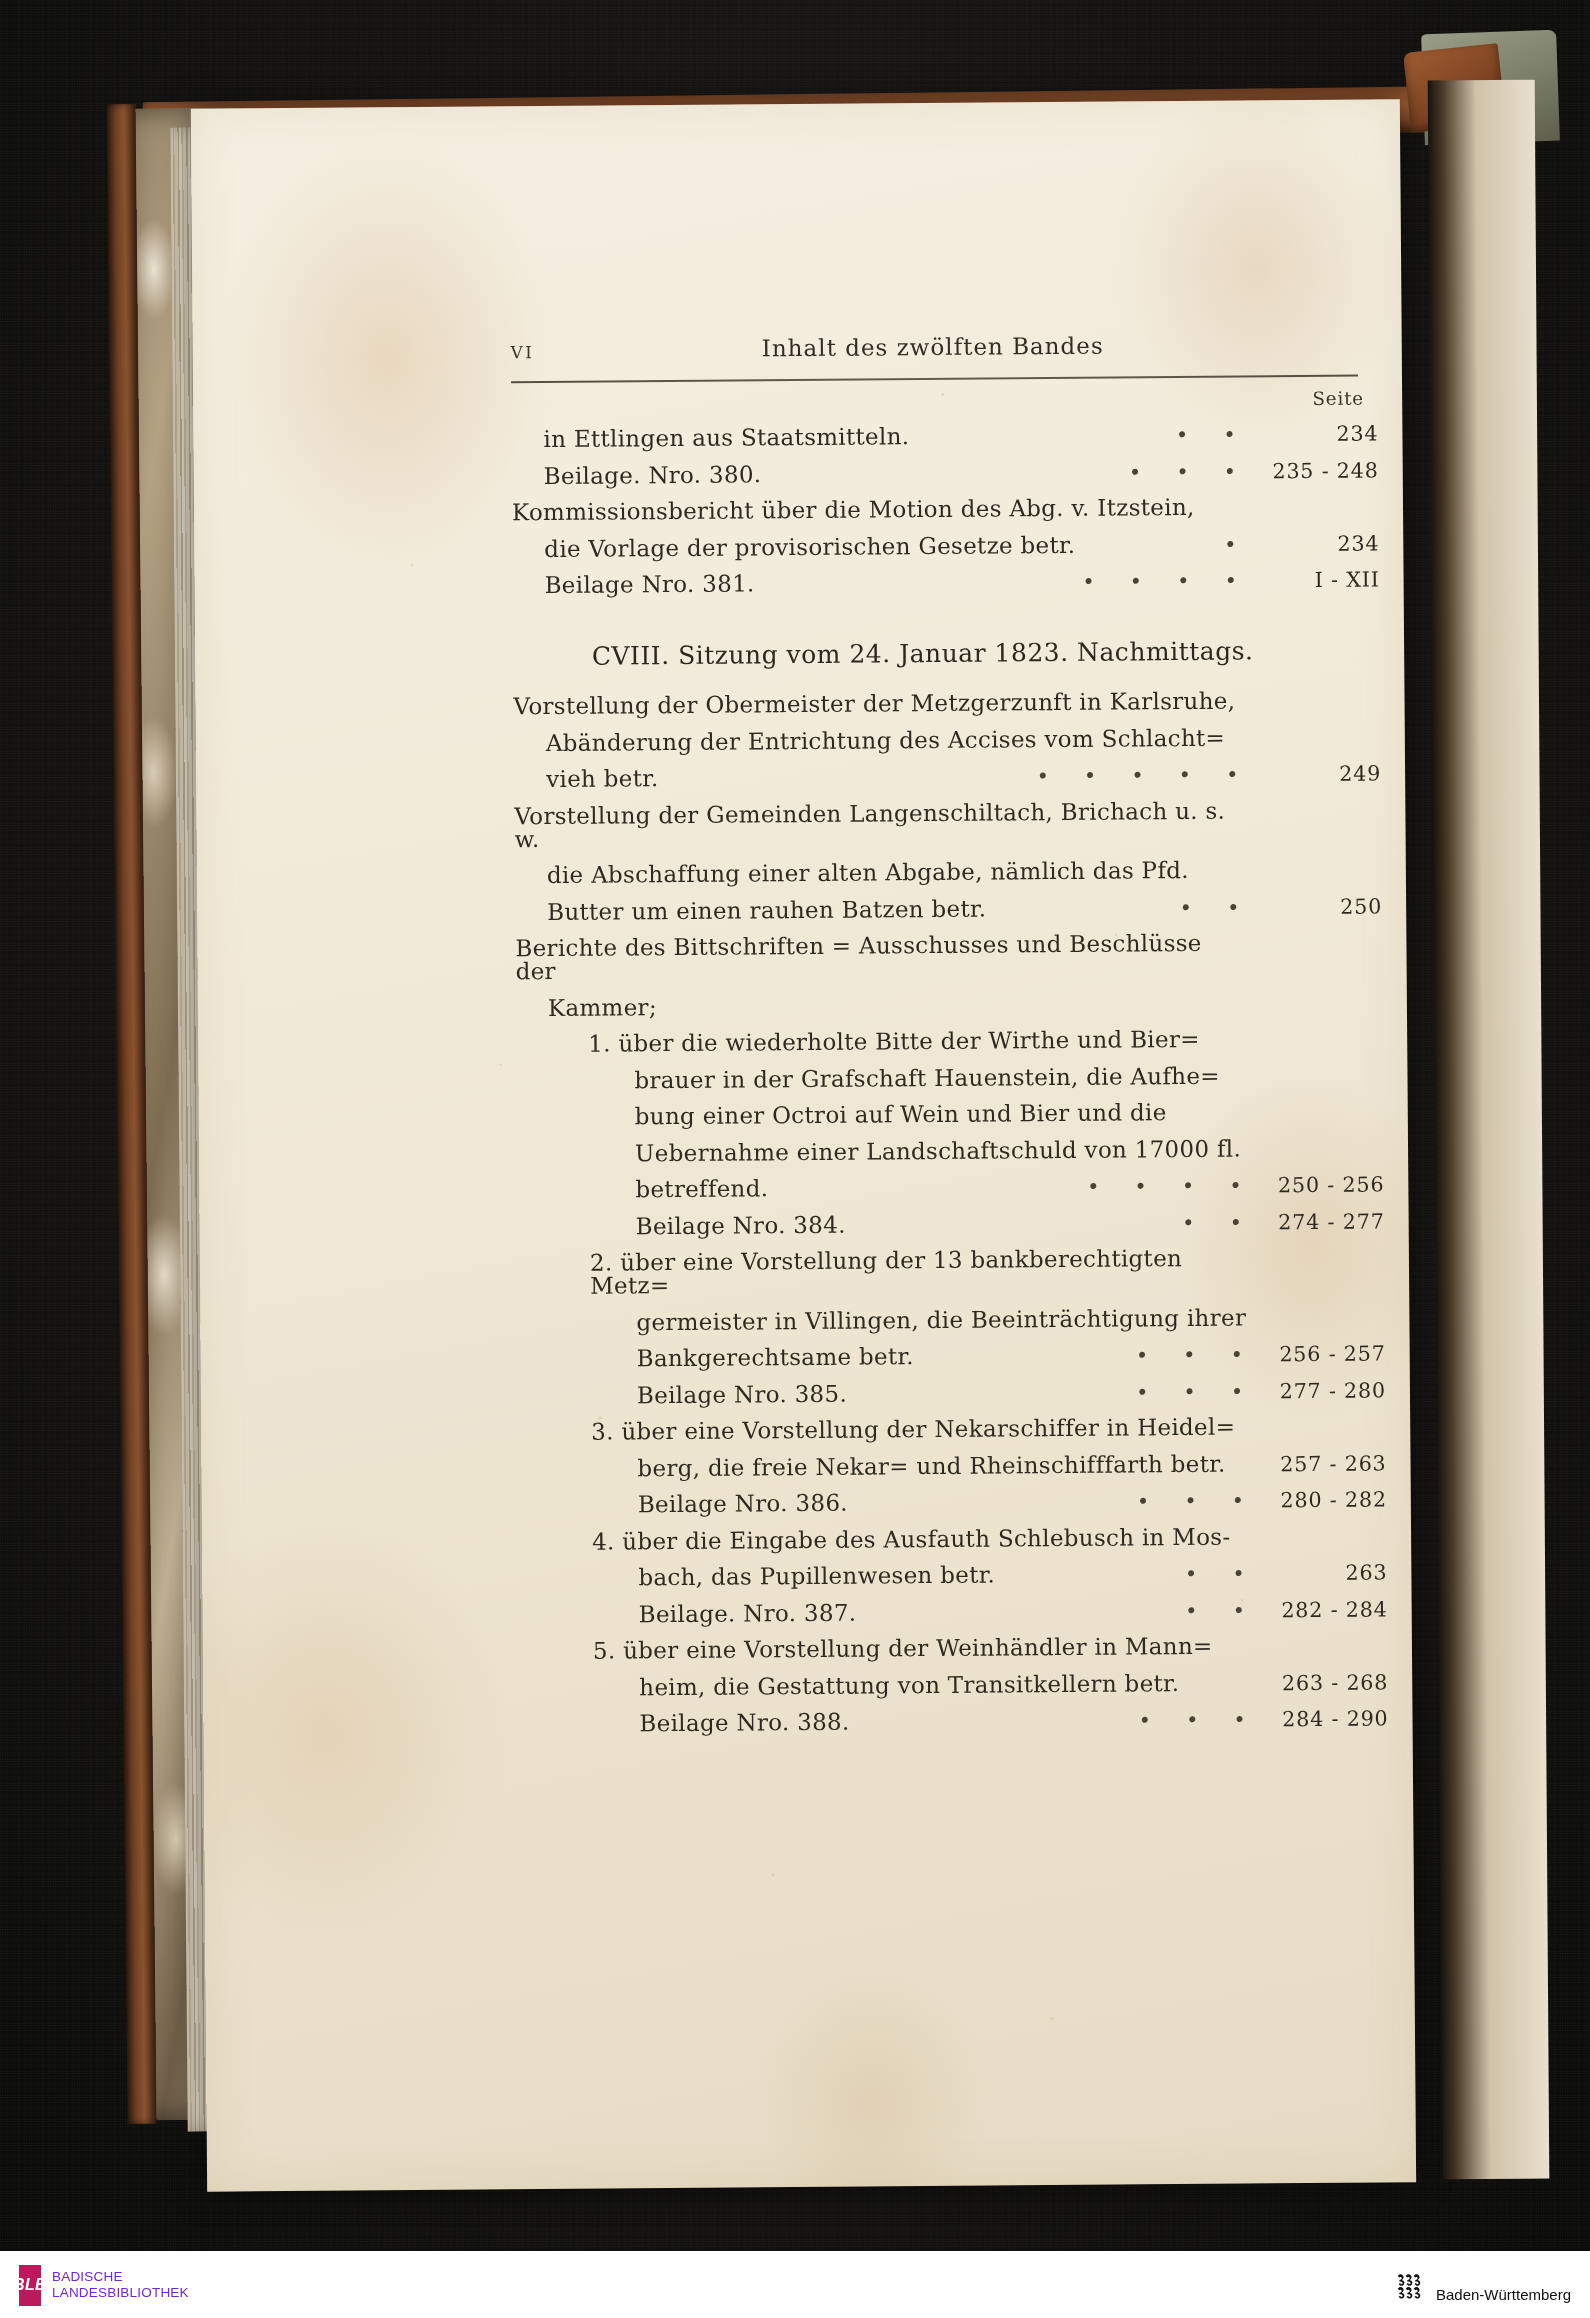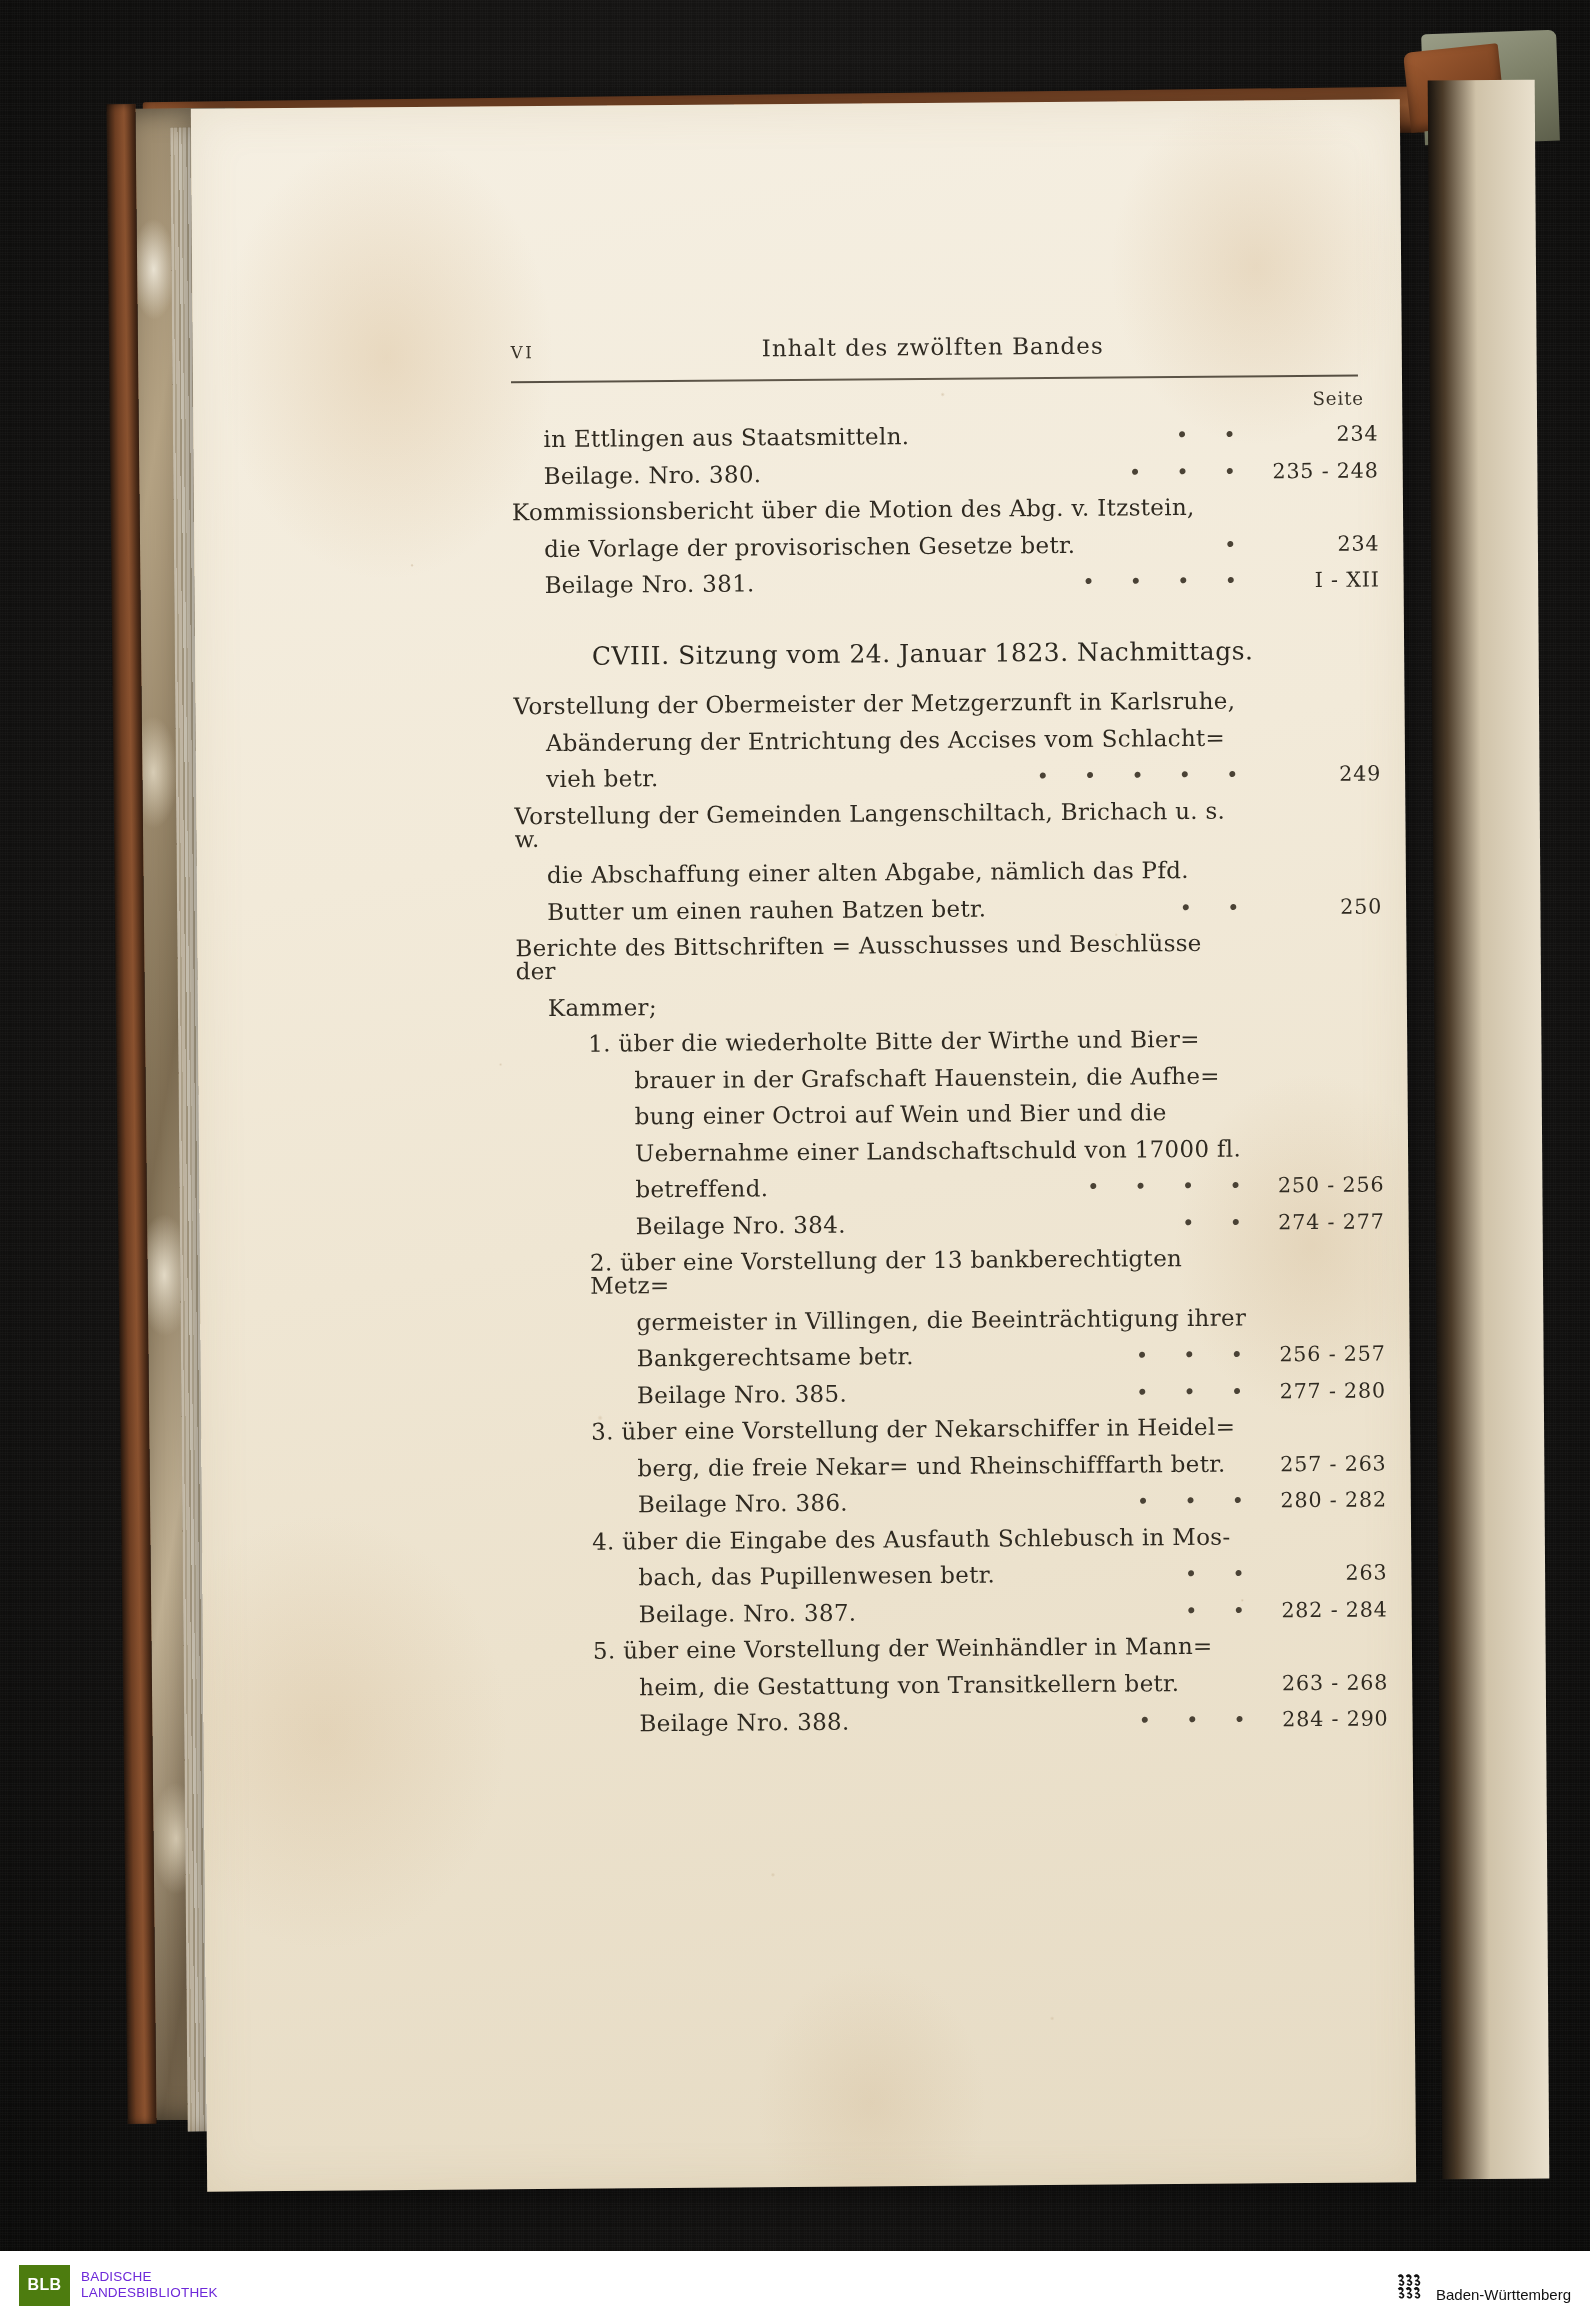--- a/index.html
+++ b/index.html
@@ -264,31 +264,32 @@
     justify-content: space-between;
     padding: 0 19px;
     box-sizing: border-box;
   }
   .footer-left {
     display: flex;
     align-items: center;
     gap: 11px;
   }
   .blb-mark {
-    width: 51px;
+    width: 22px;
     height: 41px;
-    background: #4d7c0f;
+    background: #be185d;
     color: #fff;
     font-family: "Liberation Sans", sans-serif;
     font-size: 16px;
     font-weight: bold;
     display: flex;
     align-items: center;
     justify-content: center;
     letter-spacing: 0.4px;
+    font-style: italic;
   }
   .blb-text {
     font-family: "Liberation Sans", sans-serif;
     font-size: 13.5px;
     line-height: 1.22;
     color: #6d28d9;
     letter-spacing: 0.2px;
   }
   .footer-right {
     display: flex;

